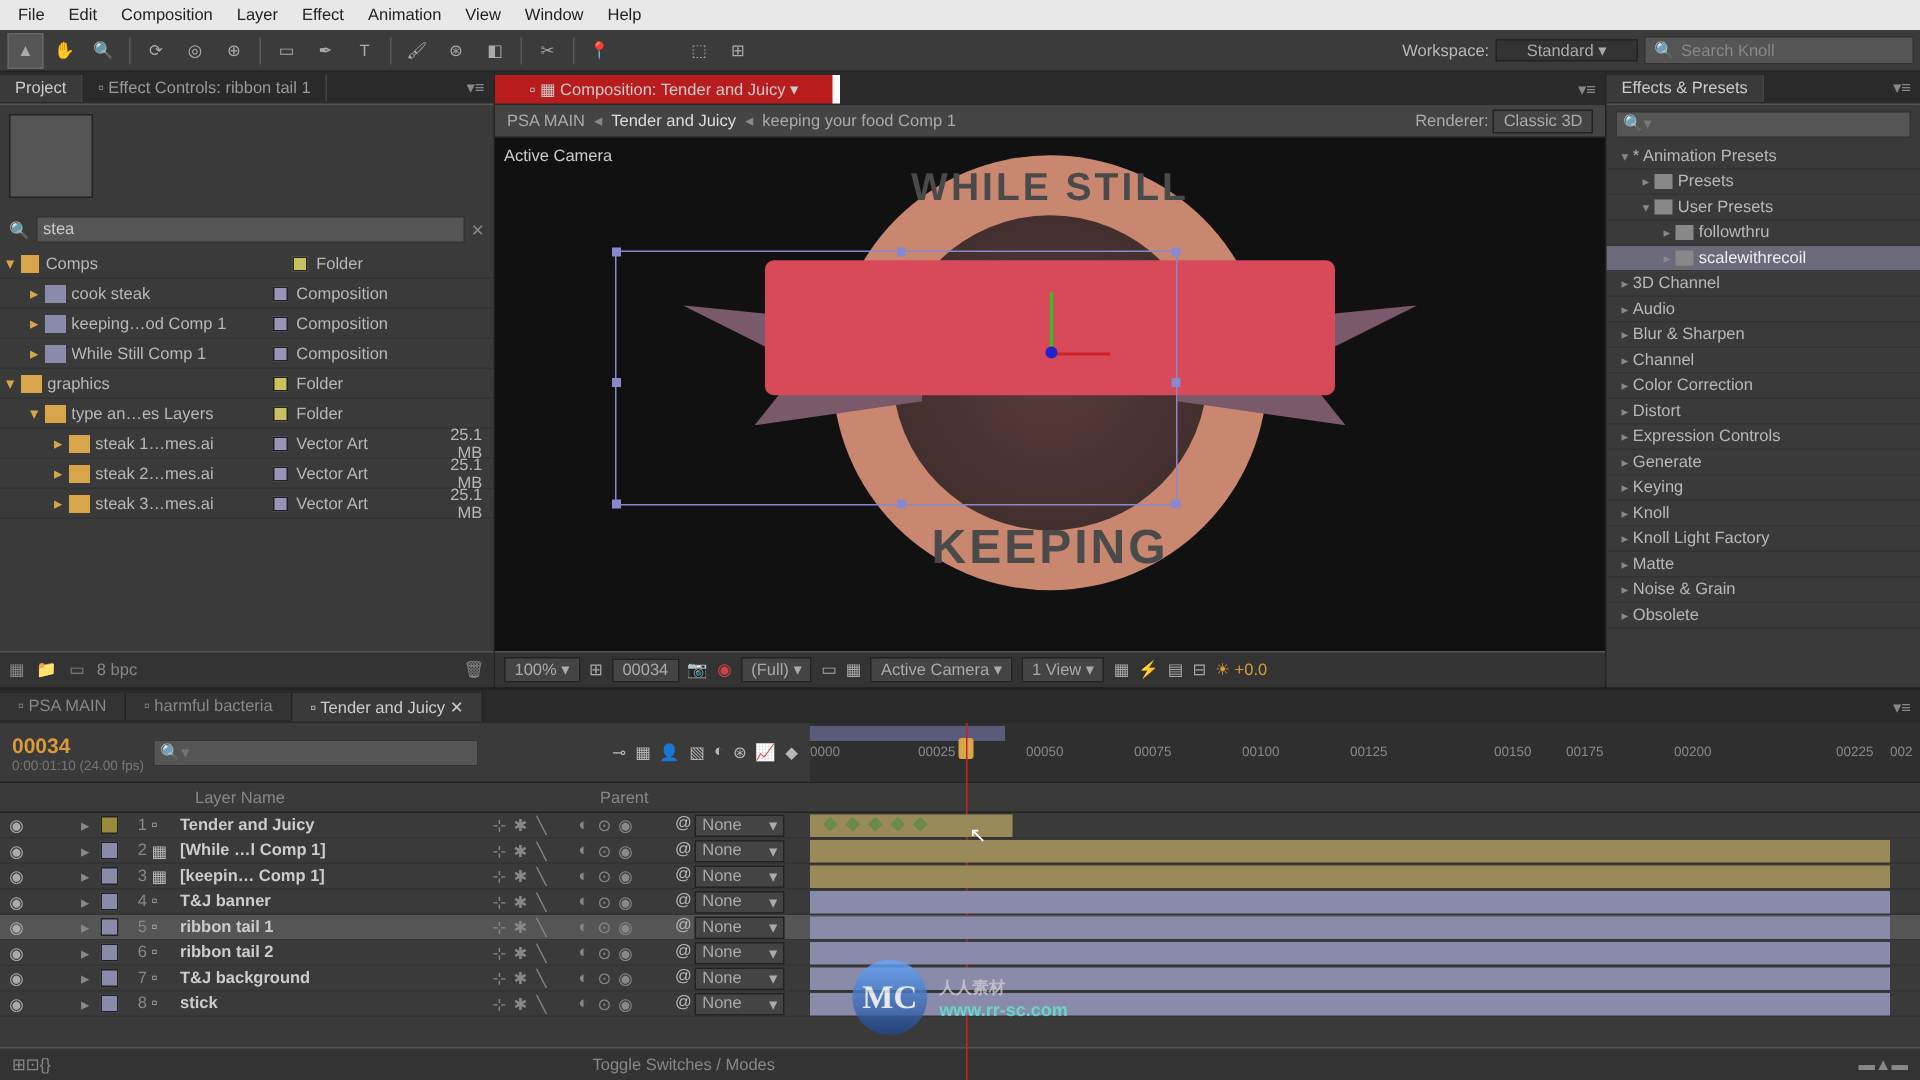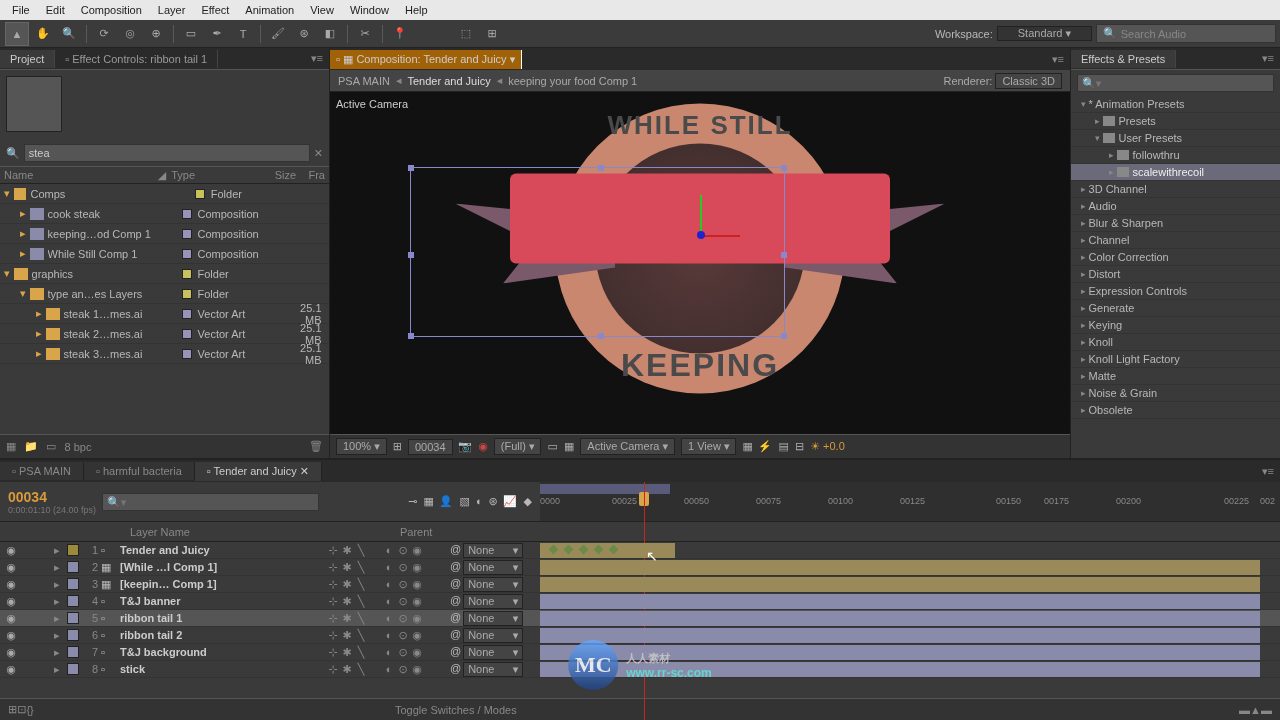--- a/index.html
+++ b/index.html
@@ -32,21 +32,21 @@
 .proj-row .ficon { width: 14px; height: 12px; margin-right: 4px; display: inline-flex; align-items: center; justify-content: center; }
 .folder-ic { background: #d8a54a; }
 .comp-ic { background: #8a8aaa; }
 .vec-ic { background: #d8a54a; }
 .label-sw { width: 10px; height: 10px; border: 1px solid #222; }
 .label-yellow { background: #c9c060; }
 .label-lav { background: #9a93b8; }
 .proj-footer { height: 24px; background: #333; border-top: 1px solid #555; display: flex; align-items: center; padding: 0 6px; gap: 8px; color: #888; }
 .center-panel { flex: 1; background: #3a3a3a; display: flex; flex-direction: column; }
 .comp-tabs { background: #2a2a2a; height: 22px; display: flex; align-items: center; }
-.comp-tab { padding: 3px 6px; background: #a16207; border-right: 1px solid #ffffff; color: #ccc; }
+.comp-tab { padding: 3px 23px; background: #b91c1c; border-right: 5px solid #ffffff; color: #ccc; }
 .breadcrumb { background: #444; height: 22px; display: flex; align-items: center; padding: 0 8px; gap: 6px; color: #aaa; border-bottom: 1px solid #222; }
 .bc-item { color: #aaa; }
 .bc-sep { color: #888; }
 .renderer { margin-left: auto; }
 .viewer { flex: 1; background: #111; position: relative; overflow: hidden; }
 .active-cam { position: absolute; top: 6px; left: 6px; color: #ccc; }
 .badge-scene { position: absolute; left: 50%; top: 50%; transform: translate(-50%, -55%); }
 .circle-bg { width: 290px; height: 290px; border-radius: 50%; background: #c98770; position: relative; }
 .circle-inner { position: absolute; width: 210px; height: 210px; border-radius: 50%; top: 40px; left: 40px; background: radial-gradient(#5a3a3a, #3a2a2a); }
 .ribbon-tail { position: absolute; width: 160px; height: 80px; background: #7a5a6a; top: 100px; }
@@ -147,49 +147,40 @@
   <div class="tool-sep"></div>
   <div class="tool-icon">📍</div>
   <div style="width:40px"></div>
   <div class="tool-icon">⬚</div>
   <div class="tool-icon">⊞</div>
   <div class="workspace-area">
     <span>Workspace:</span>
     <div class="workspace-dropdown"><span>Standard</span> ▾</div>
     <div class="search-help">
       <span>🔍</span>
-      <span style="color:#888">Search Audio</span>
+      <span style="color:#888">Search Knoll</span>
     </div>
   </div>
 </div>
 
 <div class="main-area">
 
   <div class="left-panel">
     <div class="panel-tabs">
       <div class="ptab active">Project</div>
       <div class="ptab">▫ <span>Effect Controls: ribbon tail 1</span></div>
       <div style="margin-left:auto;padding:0 6px;color:#888">▾≡</div>
     </div>
     <div class="project-preview">
       <div class="preview-box"></div>
     </div>
     <div class="search-row">
       <span>🔍</span>
       <input class="search-input" value="stea" style="">
       <span style="color:#888">✕</span>
-    </div>
-    <div class="proj-table-head">
-      <div class="proj-col-name">
-          <span>Name</span>
-        </div>
-      <div style="width:14px">◢</div>
-      <div class="proj-col-type">Type</div>
-      <div class="proj-col-size">Size</div>
-      <div style="width:30px;text-align:right">Fra</div>
     </div>
     <div class="proj-list" id="proj-list">
         <div class="proj-row">
           <span style="width:0px"></span>
           <span class="disc">▾</span>
           <span class="ficon folder-ic"></span>
           <span style="width:179px;overflow:hidden">Comps</span>
           <span class="label-sw label-yellow"></span>
           <span class="proj-col-type" style="padding-left:6px">Folder</span>
           <span class="proj-col-size"></span>

